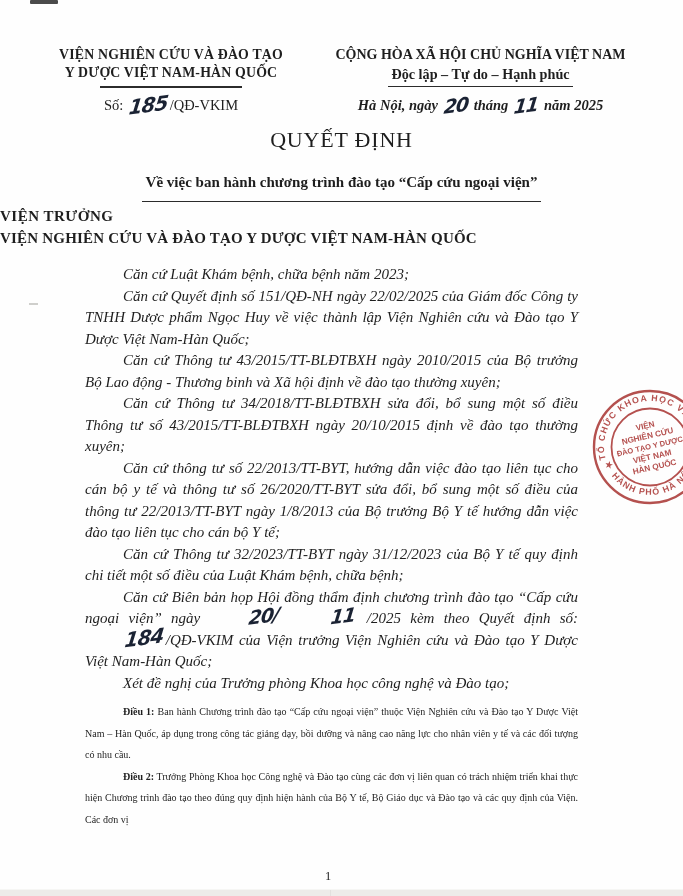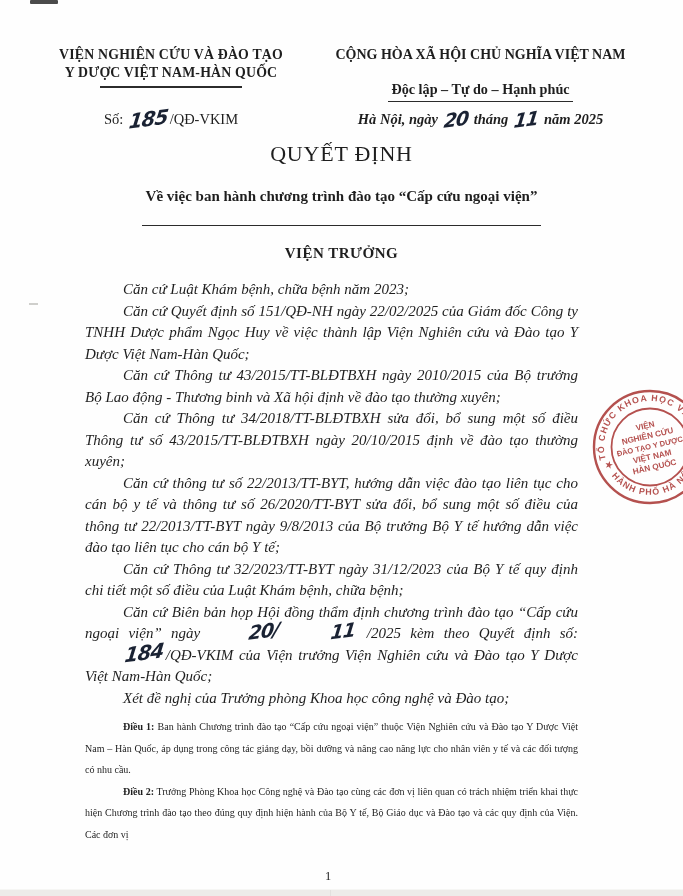--- a/index.html
+++ b/index.html
@@ -17,21 +17,21 @@
   .bottom-strip { position:absolute; left:0; bottom:0; width:683px; height:6px; background:#edece9; border-top:1px solid #f6f6f4; }
   .bottom-seam { position:absolute; left:330px; bottom:0; width:1px; height:6px; background:#e2e1de; }
 
   
   .header-row { display:flex; padding:46px 24px 0 40px; }
   .org-block { width:262px; text-align:center; }
   .org-line { font-weight:bold; font-size:13.8px; line-height:18px; letter-spacing:0.2px; }
   .org-underline { width:142px; height:2px; background:#2b2b2b; margin:4px auto 0; }
   .republic-block { flex:1; text-align:center; }
   .republic-line1 { font-weight:bold; font-size:14px; line-height:18px; }
-  .republic-line2 { display:inline-block; font-weight:bold; font-size:14.2px; line-height:19px; margin-top:16px; padding:0 3px 2px; border-bottom:1.6px solid #2b2b2b; }
+  .republic-line2 { display:inline-block; font-weight:bold; font-size:14.2px; line-height:19px; margin-top:1px; padding:0 3px 2px; border-bottom:1.6px solid #2b2b2b; }
 
   .num-date-row { display:flex; padding:0 24px 0 40px; margin-top:9px; align-items:baseline; }
   .doc-no { width:262px; text-align:center; font-size:14.5px; white-space:nowrap; }
   .date-line { flex:1; text-align:center; font-style:italic; font-weight:bold; font-size:14.5px; white-space:nowrap; }
 
   
   .hw {
     display:inline-block;
     font-family:"DejaVu Sans",sans-serif;
     font-style:italic; font-weight:bold;
@@ -40,23 +40,23 @@
     transform:rotate(-7deg) skewX(-14deg);
     vertical-align:-2px;
     letter-spacing:-1px;
     margin:0 2px;
   }
   .hw-big { font-size:20px; }
 
   
   .title-block { text-align:center; margin-top:15px; }
   .title-main { font-weight:normal; font-size:22px; line-height:22px; letter-spacing:0.8px; }
-  .title-sub { display:inline-block; font-weight:bold; font-size:15px; line-height:20px; margin-top:3px; padding:0 4px 19px; border-bottom:1.8px solid #2b2b2b; }
+  .title-sub { display:inline-block; font-weight:bold; font-size:15px; line-height:20px; margin-top:3px; padding:0 4px 9px; border-bottom:1.8px solid #2b2b2b; }
 
-  .issuer-block { text-align:center; margin-top:17px; }
+  .issuer-block { text-align:left; margin-top:4px; }
   .issuer-line1 { font-weight:bold; font-size:15px; line-height:21px; letter-spacing:0.5px; }
   .issuer-line2 { font-weight:bold; font-size:15px; line-height:22px; letter-spacing:0.2px; }
 
   
   .body-text { margin:15px 105px 0 85px; }
   p.clause {
     margin:0; font-style:italic; font-size:15px; line-height:21.5px;
     text-align:justify; text-indent:38px;
   }
   .decision-heading { text-align:center; font-weight:bold; font-size:15.5px; line-height:22px; margin-top:9px; letter-spacing:0.5px; }
@@ -96,28 +96,29 @@
     <div class="date-line"><span>Hà Nội, ngày</span> <span class="hw">20</span> <span>tháng</span> <span class="hw">11</span> <span>năm 2025</span></div>
   </div>
 
   <div class="title-block">
     <div class="title-main">QUYẾT ĐỊNH</div><br>
     <div class="title-sub">Về việc ban hành chương trình đào tạo “Cấp cứu ngoại viện”</div>
   </div>
 
   <div class="issuer-block">
     <div class="issuer-line1">VIỆN TRƯỞNG</div>
+    <div class="issuer-line2">VIỆN NGHIÊN CỨU VÀ ĐÀO TẠO Y DƯỢC VIỆT NAM-HÀN QUỐC</div>
   </div>
 
   <div class="body-text">
     <p class="clause">Căn cứ Luật Khám bệnh, chữa bệnh năm 2023;</p>
     <p class="clause">Căn cứ Quyết định số 151/QĐ-NH ngày 22/02/2025 của Giám đốc Công ty TNHH Dược phẩm Ngọc Huy về việc thành lập Viện Nghiên cứu và Đào tạo Y Dược Việt Nam-Hàn Quốc;</p>
     <p class="clause">Căn cứ Thông tư 43/2015/TT-BLĐTBXH ngày 2010/2015 của Bộ trưởng Bộ Lao động - Thương binh và Xã hội  định về đào tạo thường xuyên;</p>
     <p class="clause">Căn cứ Thông tư 34/2018/TT-BLĐTBXH sửa đổi, bổ sung một số điều Thông tư số 43/2015/TT-BLĐTBXH ngày 20/10/2015  định về đào tạo thường xuyên;</p>
-    <p class="clause">Căn cứ thông tư số 22/2013/TT-BYT, hướng dẫn việc đào tạo liên tục cho cán bộ y tế và thông tư số 26/2020/TT-BYT sửa đổi, bổ sung một số điều của thông tư 22/2013/TT-BYT ngày 9/8/2013 của Bộ trưởng Bộ Y tế hướng dẫn việc đào tạo liên tục cho cán bộ Y tế;</p>
+    <p class="clause">Căn cứ thông tư số 22/2013/TT-BYT, hướng dẫn việc đào tạo liên tục cho cán bộ y tế và thông tư số 26/2020/TT-BYT sửa đổi, bổ sung một số điều của thông tư 22/2013/TT-BYT ngày 1/8/2013 của Bộ trưởng Bộ Y tế hướng dẫn việc đào tạo liên tục cho cán bộ Y tế;</p>
     <p class="clause">Căn cứ Thông tư 32/2023/TT-BYT ngày 31/12/2023 của Bộ Y tế quy định chi tiết một số điều của Luật Khám bệnh, chữa bệnh;</p>
     <p class="clause"><span>Căn cứ Biên bản họp Hội đồng thẩm định chương trình đào tạo “Cấp cứu ngoại viện” ngày</span> <span class="hw">20/</span> <span class="hw">11</span> <span>/2025 kèm theo Quyết định số:</span> <span class="hw hw-big">184</span><span>/QĐ-VKIM của Viện trưởng Viện Nghiên cứu và Đào tạo Y Dược Việt Nam-Hàn Quốc;</span></p>
     <p class="clause">Xét đề nghị của Trưởng phòng Khoa học công nghệ và Đào tạo;</p>
 
 
     <div class="articles">
       <p class="article"><span class="article-label">Điều 1:</span> <span>Ban hành Chương trình đào tạo “Cấp cứu ngoại viện” thuộc Viện Nghiên cứu và Đào tạo Y Dược Việt Nam – Hàn Quốc, áp dụng trong công tác giảng dạy, bồi dưỡng và nâng cao năng lực cho nhân viên y tế và các đối tượng có nhu cầu.</span></p>
       <p class="article"><span class="article-label">Điều 2:</span> <span>Trưởng Phòng Khoa học Công nghệ và Đào tạo cùng các đơn vị liên quan có trách nhiệm triển khai thực hiện Chương trình đào tạo theo đúng quy định hiện hành của Bộ Y tế, Bộ Giáo dục và Đào tạo và các quy định của Viện. Các đơn vị</span></p>
     </div>
   </div>

